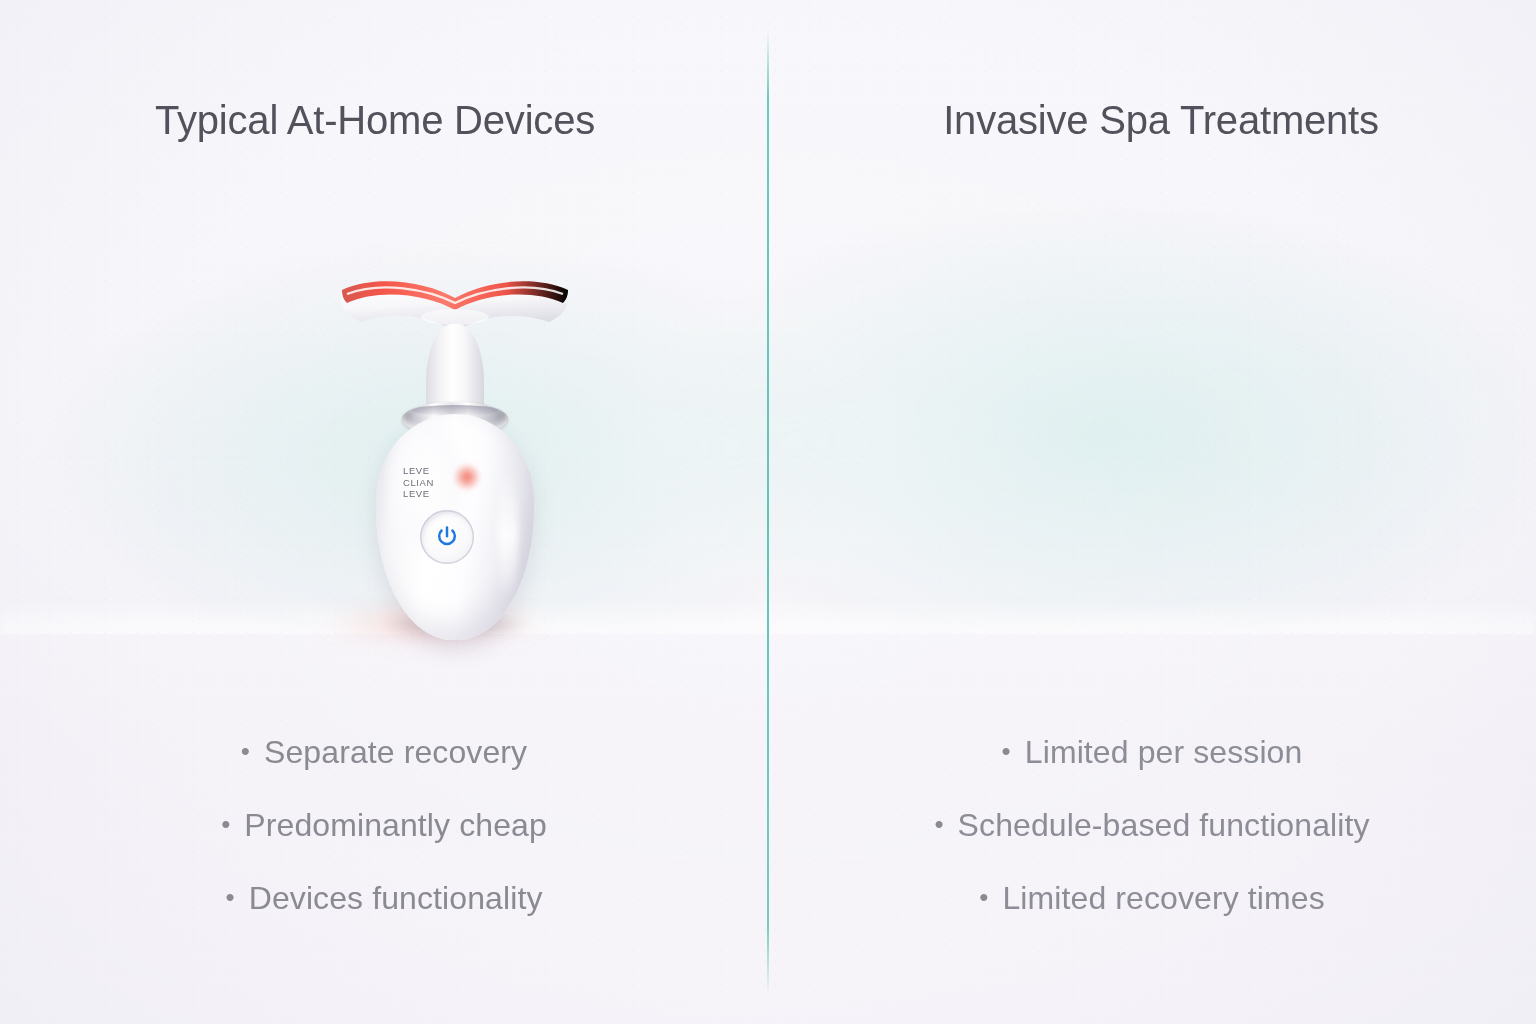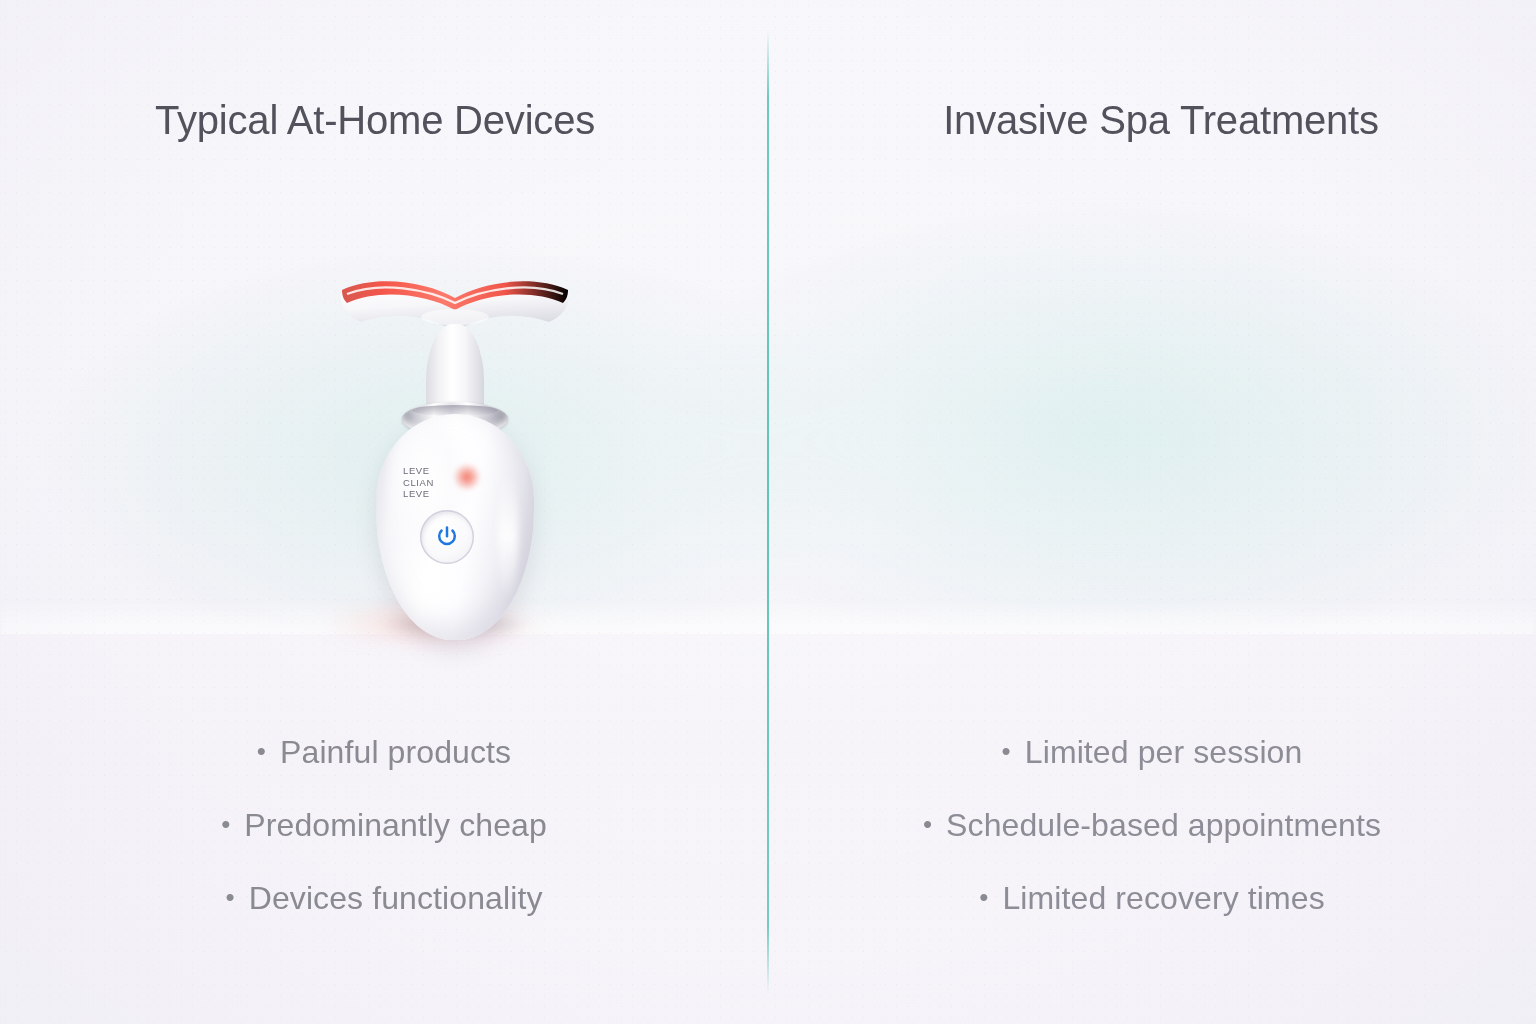--- a/index.html
+++ b/index.html
@@ -298,21 +298,21 @@
         <svg viewBox="0 0 24 24">
           <path d="M12 3.2 L12 11.4" fill="none" stroke="#1f78e0" stroke-width="2.3" stroke-linecap="round"></path>
           <path d="M7.0 6.0 A7.2 7.2 0 1 0 17.0 6.0" fill="none" stroke="#1f78e0" stroke-width="2.3" stroke-linecap="round"></path>
         </svg>
       </div>
     </div>
 
     <div class="bullets">
       <div class="bullet">
         <span class="dot">•</span>
-        <span>Painful products</span>
+        <span>Separate recovery</span>
       </div>
       <div class="bullet">
         <span class="dot">•</span>
         <span>Predominantly cheap</span>
       </div>
       <div class="bullet">
         <span class="dot">•</span>
         <span>Devices functionality</span>
       </div>
     </div>
@@ -322,21 +322,21 @@
 
     <div class="heading">Invasive Spa Treatments</div>
 
     <div class="bullets">
       <div class="bullet">
         <span class="dot">•</span>
         <span>Limited per session</span>
       </div>
       <div class="bullet">
         <span class="dot">•</span>
-        <span>Schedule-based appointments</span>
+        <span>Schedule-based functionality</span>
       </div>
       <div class="bullet">
         <span class="dot">•</span>
         <span>Limited recovery times</span>
       </div>
     </div>
   </div>
 
 </div>
 

